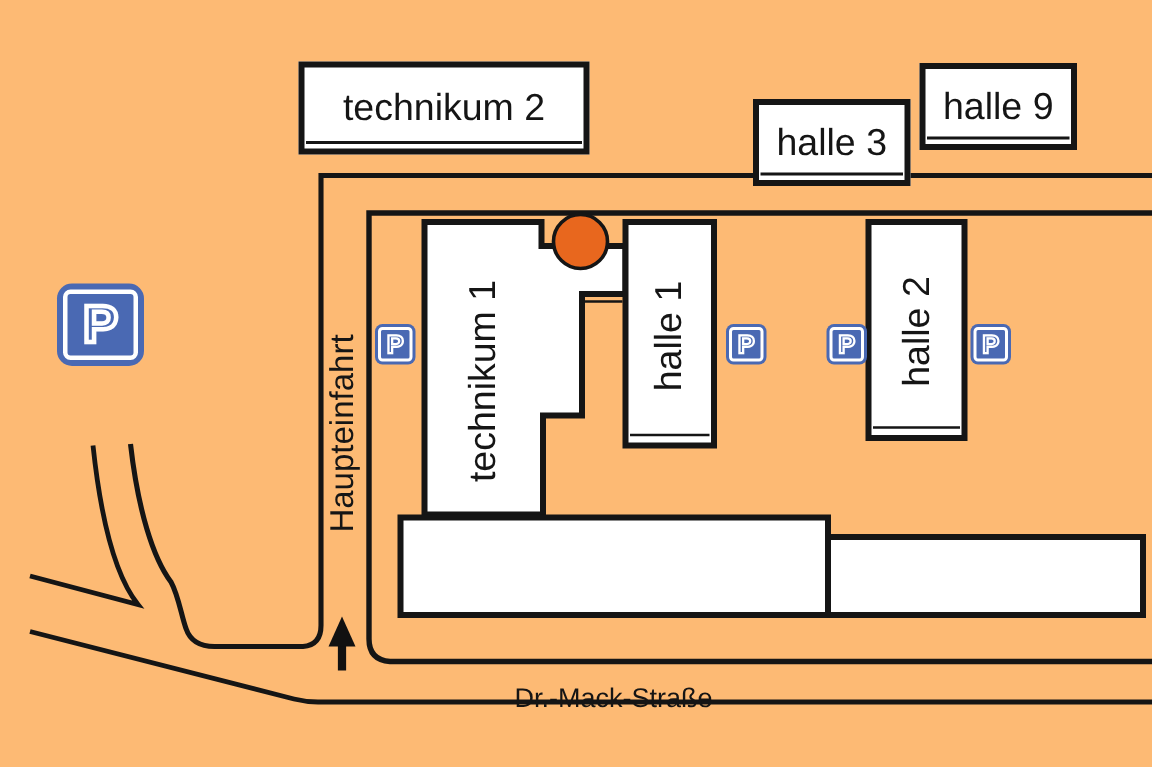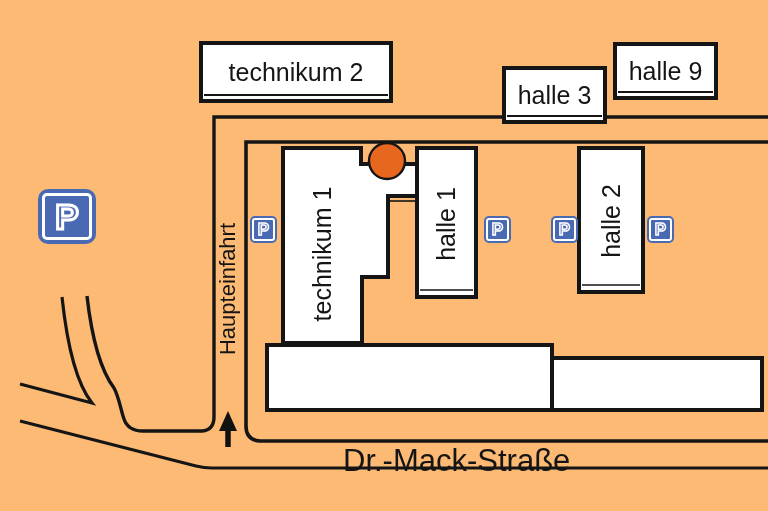--- a/index.html
+++ b/index.html
@@ -27,21 +27,21 @@
     position:absolute; width:200px; height:30px;
     display:flex; align-items:center; justify-content:center;
     transform:rotate(-90deg); white-space:nowrap; font-size:25px; line-height:1;
   }
   .vlabel-technikum1 { left:222px; top:239px; }
   .vlabel-halle1     { left:346px; top:209px; }
   .vlabel-halle2     { left:511px; top:206px; }
   .vlabel-haupteinfahrt { left:128px; top:274px; font-size:22px; }
 
   .street-label {
-    position:absolute; left:343px; top:445px; font-size:31px; line-height:1; white-space:nowrap;
+    position:absolute; left:343px; top:456px; font-size:18px; line-height:1; white-space:nowrap;
   }
 
   
   .psign {
     position:absolute; background:#4A69B3;
     display:flex; align-items:center; justify-content:center;
   }
   .psign::before {
     content:""; position:absolute; border-style:solid; border-color:#ffffff; pointer-events:none;
   }

